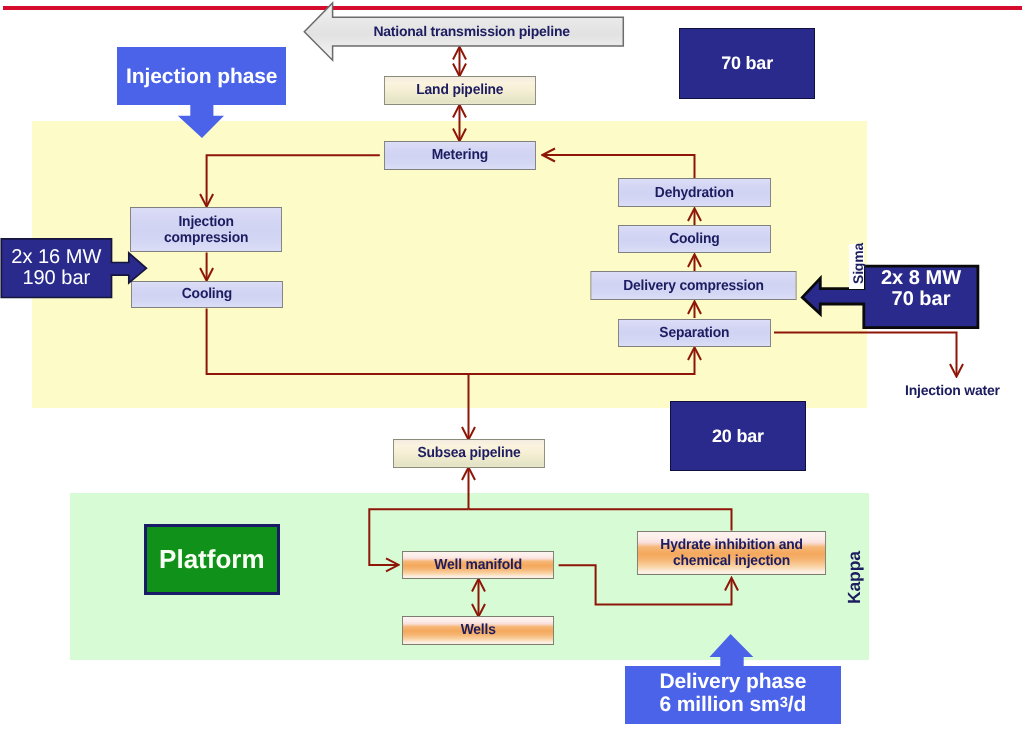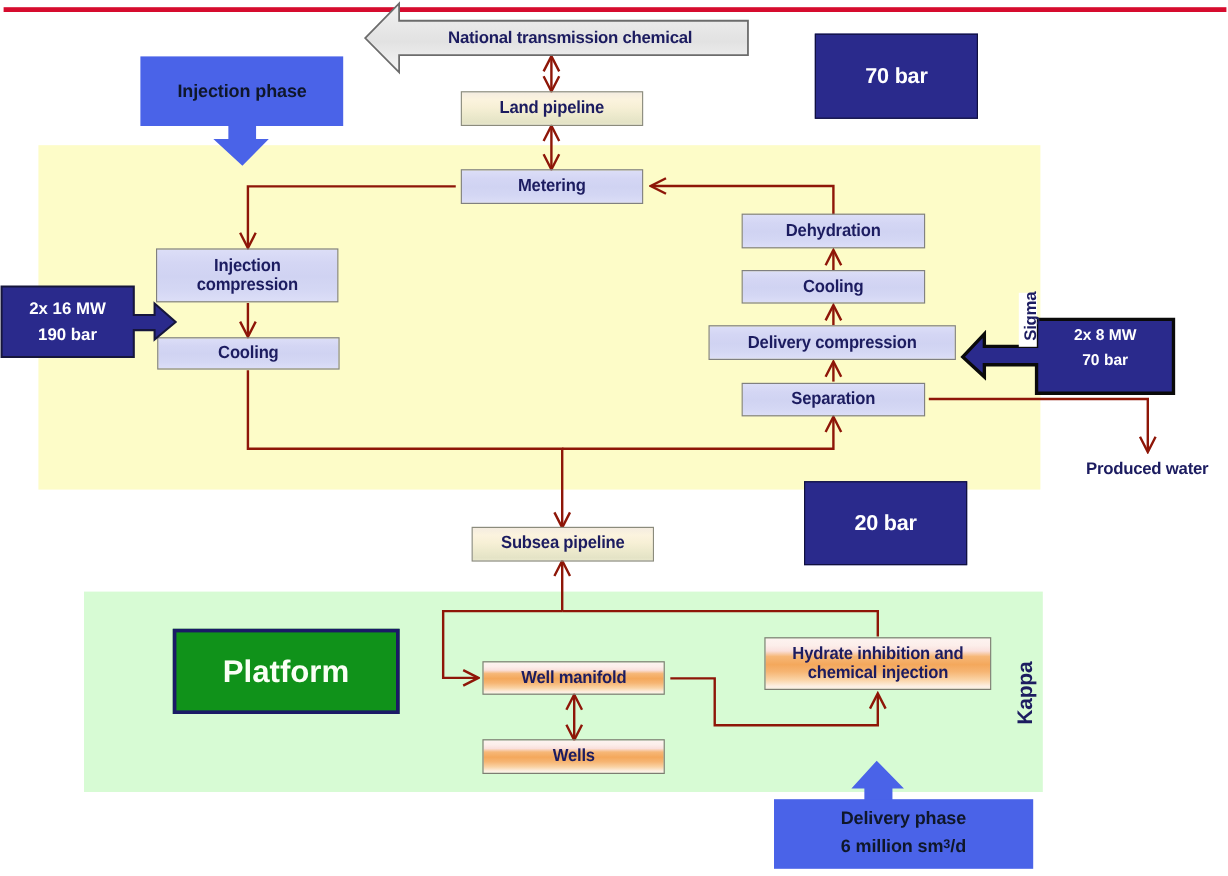--- a/index.html
+++ b/index.html
@@ -34,22 +34,22 @@
   .navybox{position:absolute;box-sizing:border-box;display:flex;align-items:center;
            justify-content:center;text-align:center;color:#ffffff;font-weight:bold;
            background:#2a2a8c;}
   #box-70bar{left:678.8px;top:27.9px;width:136.5px;height:70.8px;border:1.2px solid #10103f;
              font-size:18px;letter-spacing:-0.2px;}
   #box-18bar{left:669.9px;top:401.4px;width:136.1px;height:69.6px;border:1.2px solid #10103f;
              font-size:18px;letter-spacing:-0.2px;}
 
   
   .phasebox{position:absolute;box-sizing:border-box;display:flex;align-items:center;
-            justify-content:center;text-align:center;color:#0f172a;font-weight:bold;
-            background:#4a63e8;font-size:15px;line-height:23px;letter-spacing:-0.1px;}
+            justify-content:center;text-align:center;color:#ffffff;font-weight:bold;
+            background:#4a63e8;font-size:21px;line-height:23px;letter-spacing:-0.1px;}
   .phasebox sup{font-size:0.7em;vertical-align:baseline;position:relative;top:-0.28em;}
 
   
   .vlabel{position:absolute;color:#1c1c60;font-weight:bold;letter-spacing:-0.2px;
           transform-origin:0 0;transform:rotate(-90deg);white-space:nowrap;}
 
   .plainlabel{position:absolute;color:#1c1c60;font-weight:bold;white-space:nowrap;letter-spacing:-0.22px;}
 
   .ml{white-space:pre-line;}
 </style>
@@ -133,67 +133,67 @@
 
   <div class="pbox tanbox" id="b-subsea" style="left:389px;top:439px;width:160px;height:28.6px;">Subsea pipeline</div>
 
   <div class="pbox orangebox" id="b-manifold" style="left:398.3px;top:550.5px;width:160.4px;height:28.6px;">Well manifold</div>
 
   <div class="pbox orangebox" id="b-wells" style="left:398.2px;top:616px;width:160.4px;height:28.8px;">Wells</div>
 
   <div class="pbox orangebox ml" id="b-hydrate" style="left:631.8px;top:530.7px;width:199.2px;height:44.4px;">Hydrate inhibition and
 chemical injection</div>
 
-  <div id="b-platform" style="position:absolute;left:143.8px;top:524.3px;width:189px;height:70.6px;
+  <div id="b-platform" style="position:absolute;left:143.8px;top:524.3px;width:136px;height:70.6px;
        box-sizing:border-box;background:#10921a;border:3px solid #1a1a66;display:flex;
        align-items:center;justify-content:center;color:#fafff5;font-weight:bold;font-size:26px;">Platform</div>
 
   <div class="navybox" id="box-70bar">70 bar</div>
   <div class="navybox" id="box-18bar">20 bar</div>
 
   <svg class="abs" style="left:0px;top:236px;" width="150" height="66">
     <path d="M1.3 2.8 L111.5 2.8 L111.5 26.5 L128.8 26.5 L128.8 16.9 L146.4 32.3 L128.8 47 L128.8 39.1
              L111.5 39.1 L111.5 61.5 L1.3 61.5 Z" fill="#2a2a8c" stroke="#16163c" stroke-width="1.7" stroke-linejoin="miter"></path>
   </svg>
   <div class="abs ml" style="left:1.3px;top:238.8px;width:110px;height:58.7px;display:flex;
        align-items:center;justify-content:center;text-align:center;color:#fff;
-       font-weight:bold;font-size:14px;line-height:21px;">2x 16 MW
+       font-weight:normal;font-size:20px;line-height:21px;">2x 16 MW
 190 bar</div>
 
   <svg class="abs" style="left:798px;top:262px;" width="184" height="70">
     <path d="M179.9 4.1 L65.8 4.1 L65.8 26.7 L22.3 26.7 L22.3 16.3 L4.3 35.4 L22.3 52 L22.3 42 L65.8 42
              L65.8 65.7 L179.9 65.7 Z" fill="#2a2a8c" stroke="#0a0a0a" stroke-width="2.8" stroke-linejoin="miter"></path>
   </svg>
   <div class="abs ml" style="left:864px;top:258px;width:114px;height:62px;display:flex;
        align-items:center;justify-content:center;text-align:center;color:#fff;
-       font-weight:bold;font-size:13px;line-height:21px;">2x 8 MW
+       font-weight:bold;font-size:20px;line-height:21px;">2x 8 MW
 70 bar</div>
 
   <svg class="abs" style="left:176px;top:104px;" width="50" height="36">
     <path d="M14.3 0 L37.4 0 L37.4 11.8 L48 11.8 L26 34.1 L1.8 11.8 L14.3 11.8 Z" fill="#4a63e8"></path>
   </svg>
   <div class="phasebox" id="ph-inj" style="left:117.2px;top:47px;width:169.1px;height:58px;">
     <div>
       <div>Injection phase</div>
     </div>
   </div>
 
   <svg class="abs" style="left:708px;top:632px;" width="48" height="38">
     <path d="M22.6 1.9 L45.3 25.1 L35.7 25.1 L35.7 37 L12.3 37 L12.3 25.1 L1.5 25.1 Z" fill="#4a63e8"></path>
   </svg>
-  <div class="phasebox" id="ph-del" style="left:624.6px;top:665.9px;width:216.5px;height:58.2px;margin-left:20px;">
+  <div class="phasebox" id="ph-del" style="left:624.6px;top:665.9px;width:216.5px;height:58.2px;">
     <div>
       <div>Delivery phase</div>
       <div><span>6 million sm</span><sup>3</sup><span>/d</span></div>
     </div>
   </div>
 
   <div class="abs" style="left:373.4px;top:24.3px;font-size:14px;line-height:15.5px;
-       color:#1c1c60;font-weight:bold;white-space:nowrap;letter-spacing:-0.22px;">National transmission chemical</div>
+       color:#1c1c60;font-weight:bold;white-space:nowrap;letter-spacing:-0.22px;">National transmission pipeline</div>
 
-  <div class="plainlabel" style="left:905px;top:382.3px;font-size:14px;">Produced water</div>
+  <div class="plainlabel" style="left:905px;top:382.3px;font-size:14px;">Injection water</div>
 
   <div class="abs" style="left:849.3px;top:243.5px;width:15.1px;height:45.3px;background:#ffffff;"></div>
   <div class="vlabel" style="left:849.6px;top:284.2px;font-size:14px;">Sigma</div>
 
   <div class="vlabel" style="left:843.9px;top:603.5px;font-size:17.6px;">Kappa</div>
 
 </div>
 
 </body></html>

